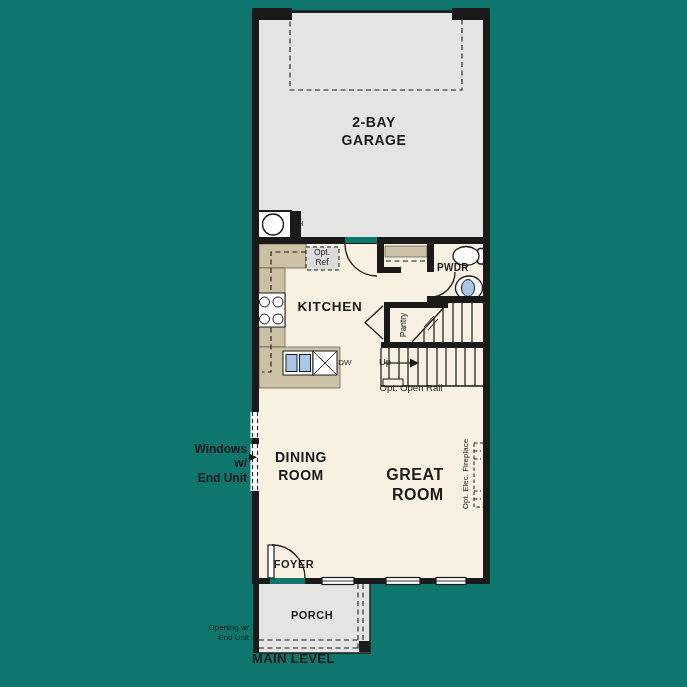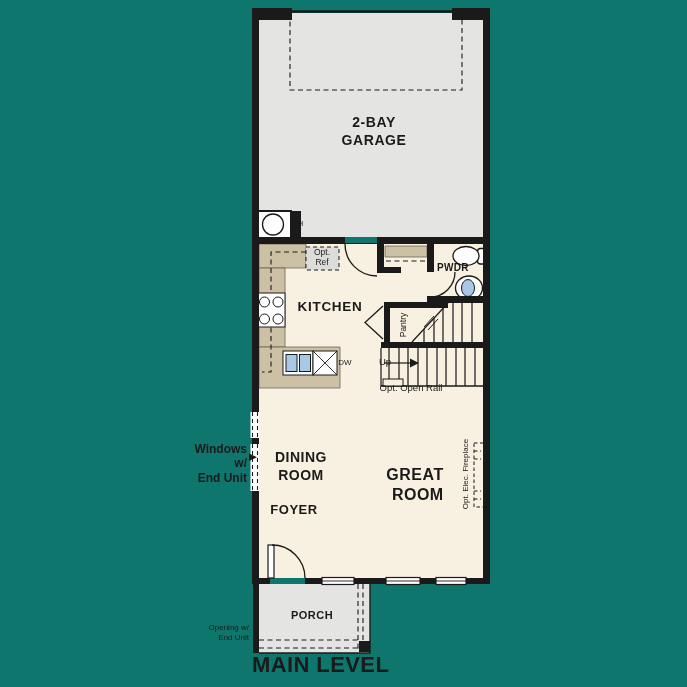--- a/index.html
+++ b/index.html
@@ -155,19 +155,19 @@
   <div class="lbl" style="left:379px;top:356px;font-size:9.5px;">Up</div>
   <div class="lbl c" style="left:325px;top:363px;font-size:8px;padding-left:40px;">DW</div>
   <div class="lbl c" style="left:411px;top:388px;font-size:9.5px;white-space:nowrap;">Opt. Open Rail</div>
   <div class="lbl c b" style="left:301px;top:466px;font-size:14px;letter-spacing:0.5px;line-height:1.25;">DINING
 ROOM</div>
   <div class="lbl c b" style="left:415px;top:485px;font-size:16px;letter-spacing:0.5px;line-height:1.25;text-align:right;">GREAT
 ROOM</div>
   <div class="lbl vert" style="left:466px;top:474px;font-size:8px;">Opt. Elec. Fireplace</div>
   <div class="lbl rt" style="left:187px;top:442px;width:60px;font-size:12px;line-height:1.2;font-weight:bold;">Windows w/
 End Unit</div>
-  <div class="lbl c b" style="left:294px;top:510px;font-size:13px;letter-spacing:0.5px;">FOYER</div>
+  <div class="lbl c b" style="left:294px;top:565px;font-size:11px;letter-spacing:0.5px;">FOYER</div>
   <div class="lbl c b" style="left:312px;top:616px;font-size:11px;letter-spacing:0.5px;">PORCH</div>
   <div class="lbl rt" style="left:187px;top:623px;width:62px;font-size:8px;line-height:1.2;">Opening w/
 End Unit</div>
-  <div class="lbl b" style="left:252px;top:651px;font-size:22px;letter-spacing:0.4px;">MAIN LEVEL</div>
+  <div class="lbl b" style="left:252px;top:651px;font-size:13px;letter-spacing:0.4px;">MAIN LEVEL</div>
 
 </div>
 
 </body></html>

